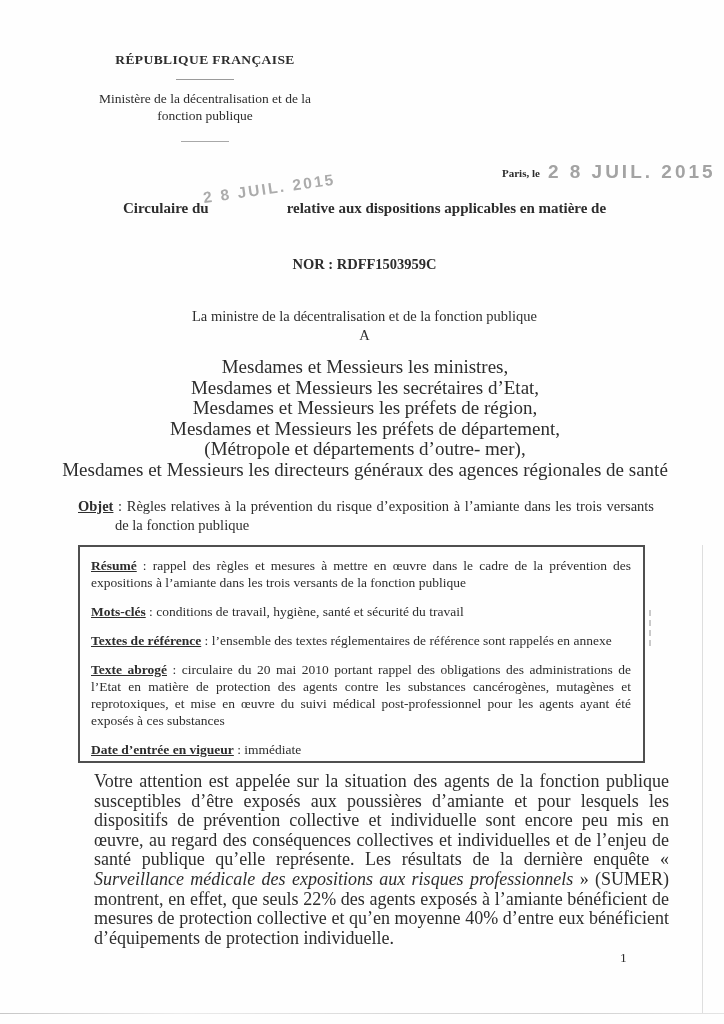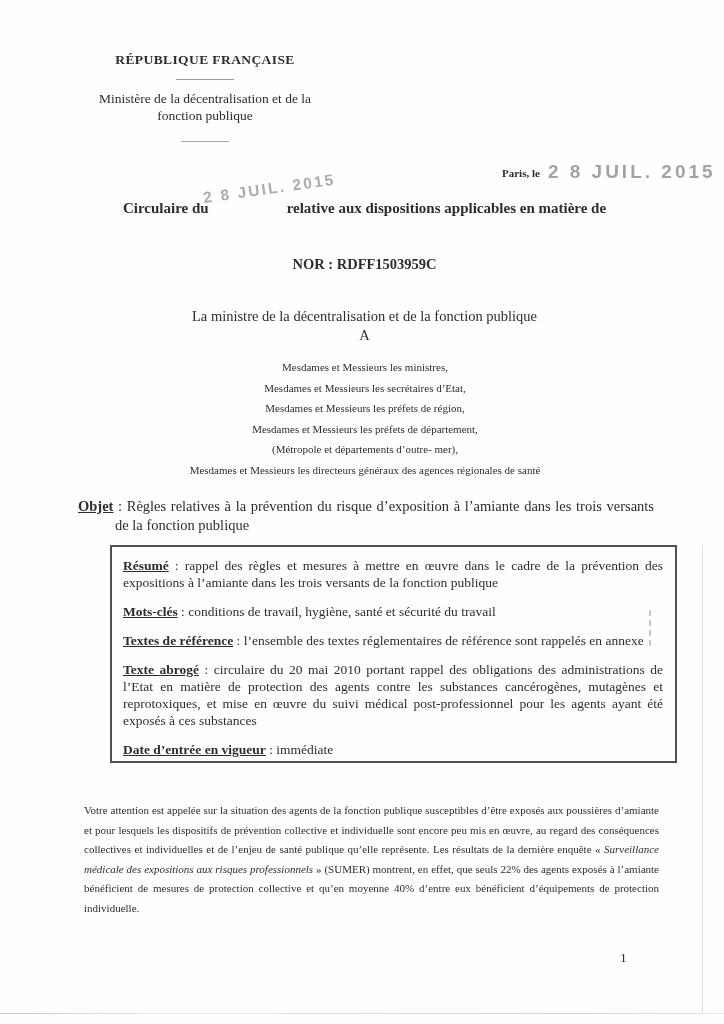--- a/index.html
+++ b/index.html
@@ -33,34 +33,34 @@
   .stamp.tilt{
     position:absolute;left:-4px;bottom:3px;
     font-size:15.5px;letter-spacing:2.2px;
     transform:rotate(-8deg);transform-origin:left bottom;
     font-weight:700;color:#ababab;
   }
   .nor{position:absolute;left:92px;top:256px;width:545px;text-align:center;font-weight:bold;font-size:14.5px;}
   .minister{position:absolute;left:92px;top:291px;width:545px;text-align:center;font-size:14.5px;margin-top:17px;}
   .to-a{position:absolute;left:92px;top:327px;width:545px;text-align:center;font-size:14.5px;}
   .recipients{position:absolute;left:60px;top:357px;width:610px;text-align:center;
-    font-size:11px;line-height:20.5px;}
+    font-size:19px;line-height:20.5px;}
   
   .objet{position:absolute;left:78px;top:497px;width:576px;font-size:14.5px;line-height:19px;
     text-align:justify;padding-left:37px;text-indent:-37px;box-sizing:border-box;}
   .lbl{font-weight:bold;text-decoration:underline;}
   
   .sbox{position:absolute;left:78px;top:545px;width:567px;height:218px;
     border:2px solid #4f4f4f;box-sizing:border-box;
-    padding:10px 12px 10px 11px;font-size:13.5px;line-height:17px;margin-left:32px;}
+    padding:10px 12px 10px 11px;font-size:13.5px;line-height:17px;}
   .sitem{margin-bottom:12px;text-align:justify;}
   .sitem:last-child{margin-bottom:0;}
   
-  .bodypara{position:absolute;left:84px;top:772px;width:575px;
-    font-size:11px;line-height:19.6px;text-align:justify;margin-top:29px;}
+  .bodypara{position:absolute;left:94px;top:772px;width:575px;
+    font-size:18px;line-height:19.6px;text-align:justify;}
   .italic{font-style:italic;}
   .pagenum{position:absolute;left:620px;top:950px;font-size:13.5px;}
   
   .scan-bottom{position:absolute;left:0;top:1013px;width:724px;height:1px;
     background:linear-gradient(90deg,#b9b9b9,#e6e6e6 25%,#cfcfcf 55%,#c7c7c7 80%,#dedede);opacity:.8;}
   .scan-right{position:absolute;left:702px;top:545px;width:1px;height:468px;background:#dedede;}
   .scan-dash{position:absolute;left:649px;top:610px;height:36px;width:0;
     border-left:2px dashed #bdbdbd;opacity:.8;}
 </style>
 </head>

